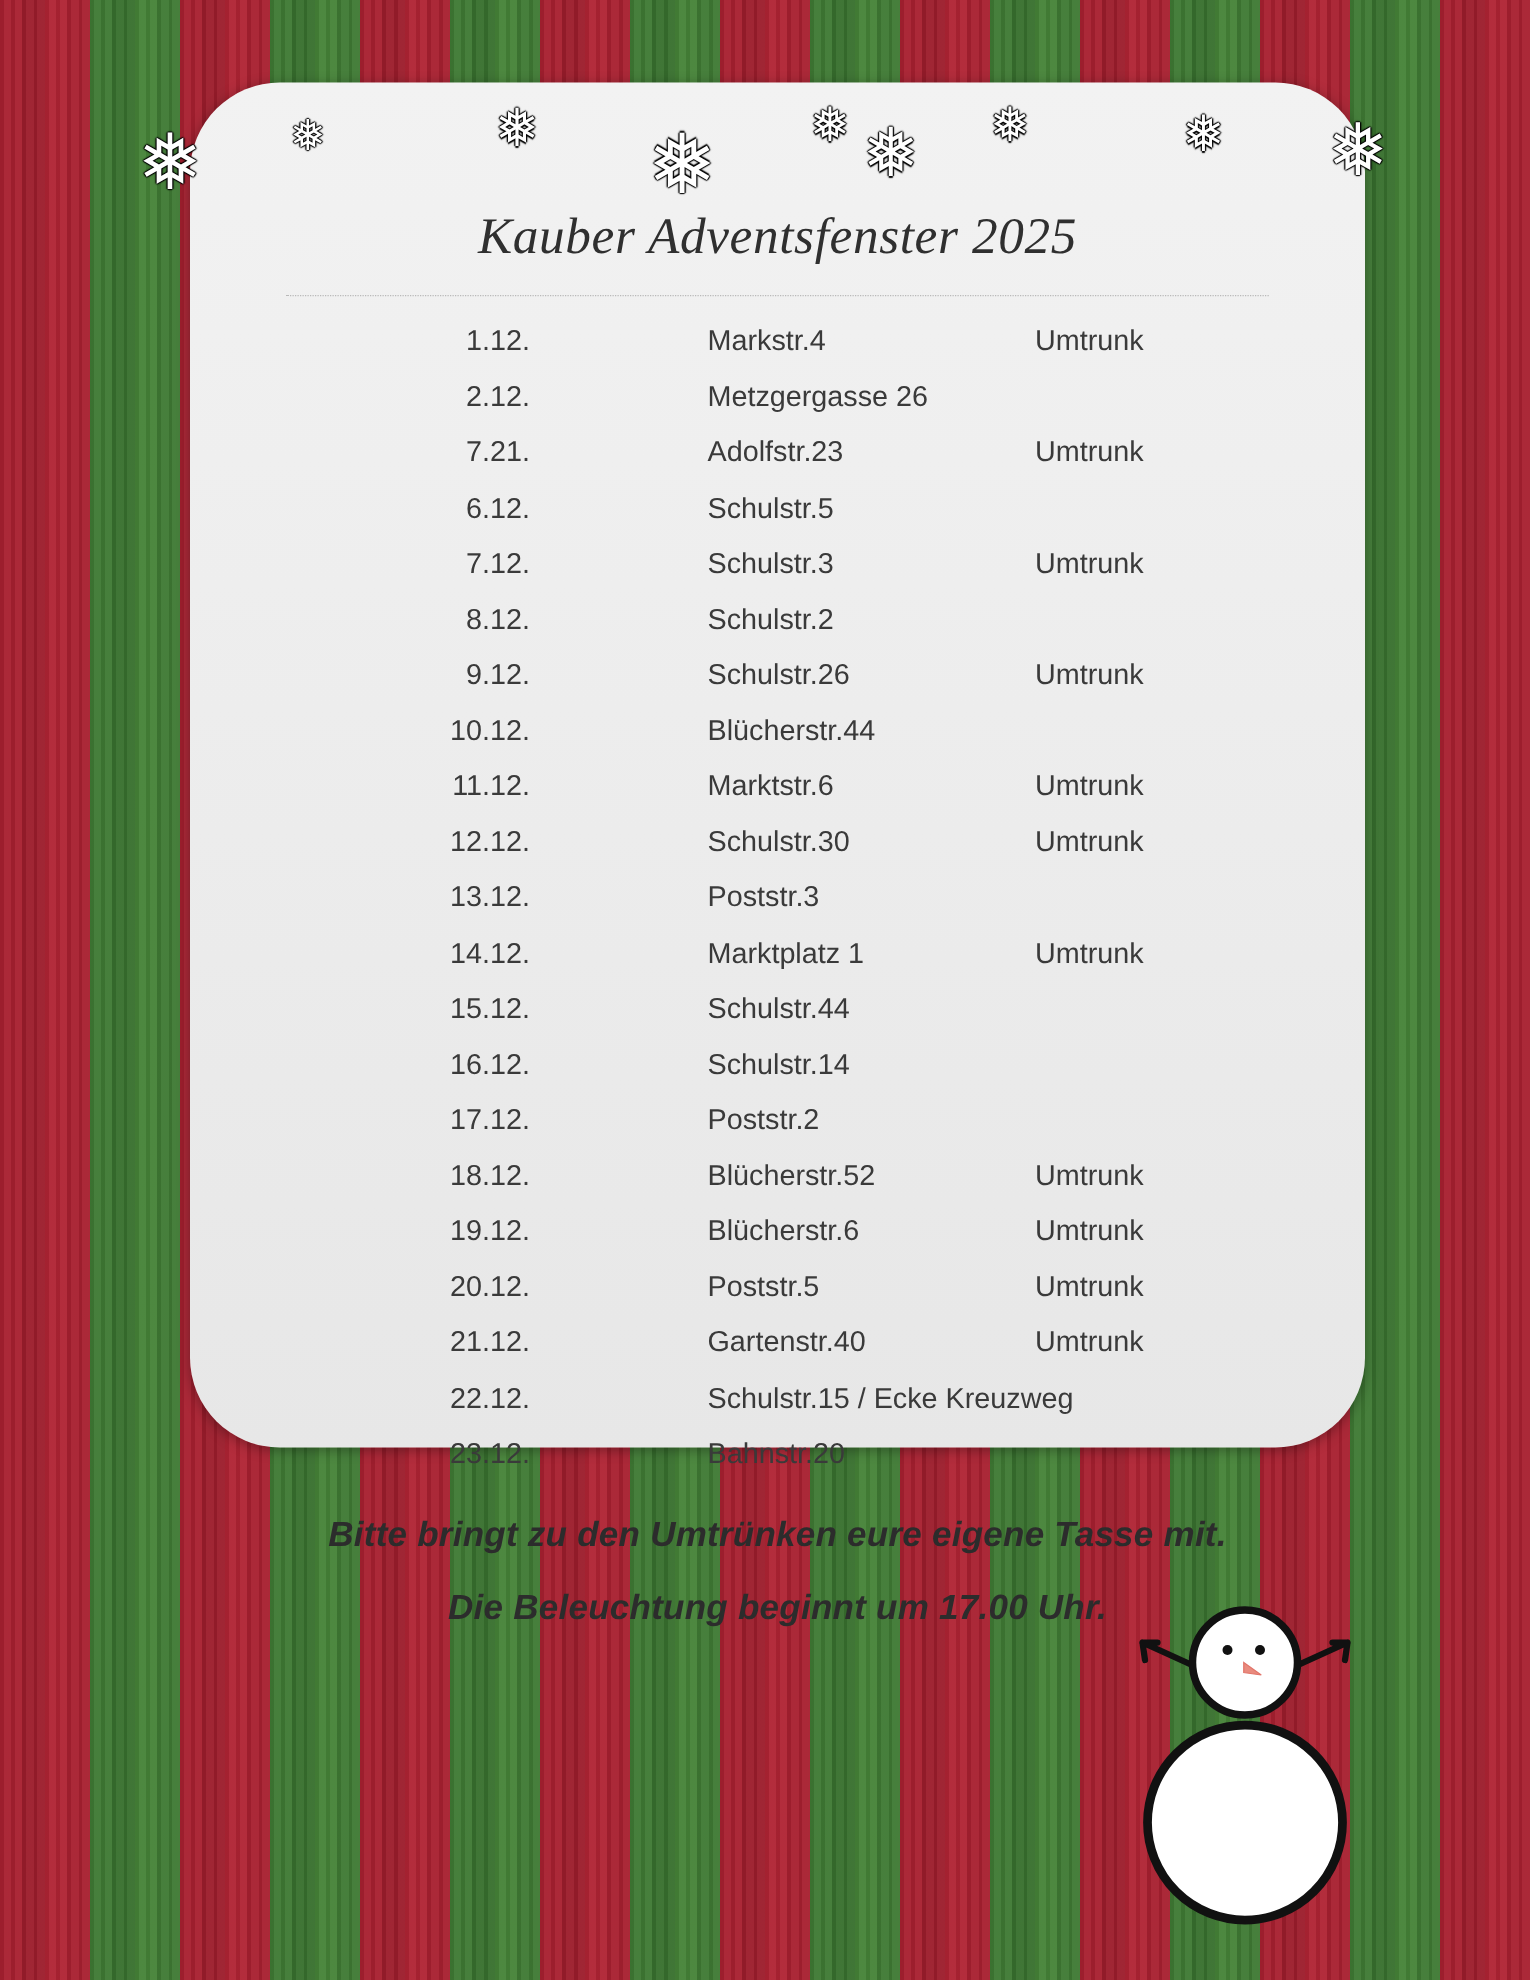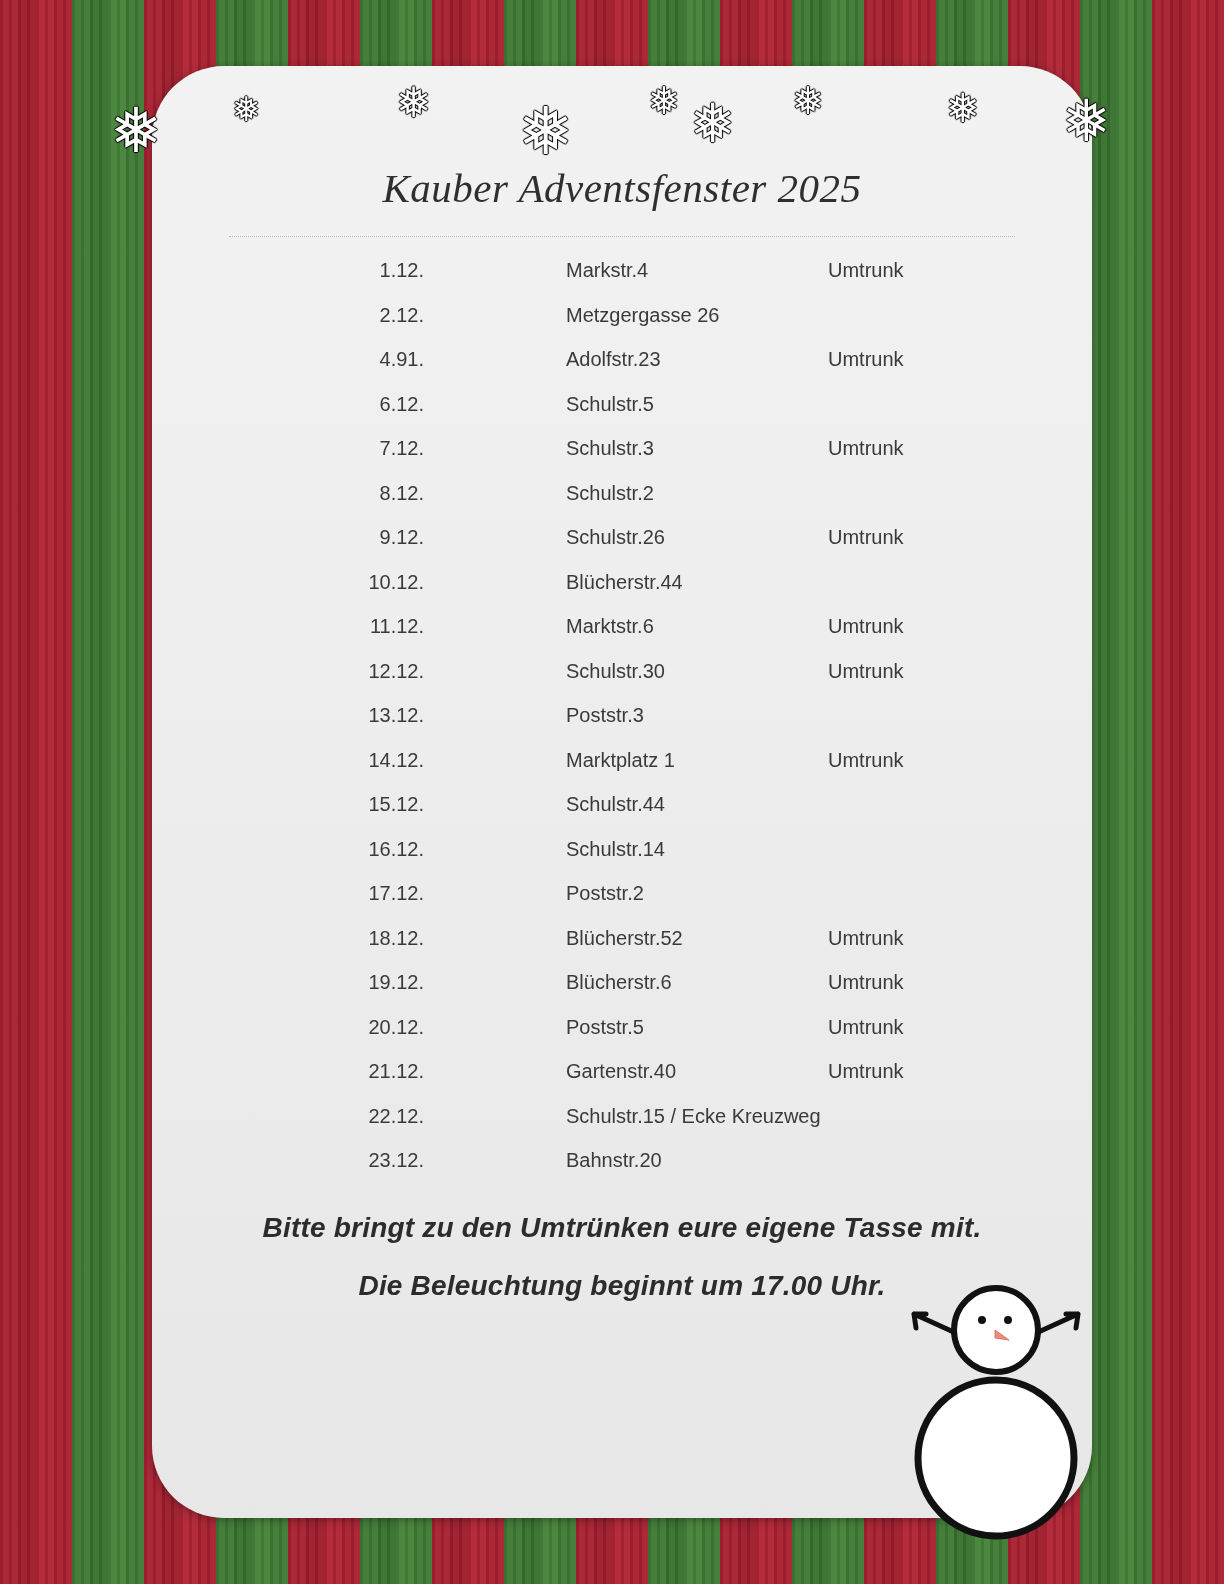--- a/index.html
+++ b/index.html
@@ -47,21 +47,21 @@
     );
     pointer-events: none;
   }
 
   
   .card {
     position: absolute;
     left: 152px;
     top: 66px;
     width: 940px;
-    height: 1452px;
+    height: 1092px;
     background: linear-gradient(180deg, #f2f2f2 0%, #ececec 55%, #e7e7e7 100%);
     border-radius: 72px 72px 72px 72px;
     box-shadow: 0 2px 10px rgba(0,0,0,0.35);
     z-index: 3;
   }
 
   .title {
     margin: 0;
     padding-top: 98px;
     text-align: center;
@@ -83,21 +83,21 @@
   
   .list {
     margin: 22px 0 0 0;
     padding: 0;
     list-style: none;
   }
   .row {
     display: flex;
     align-items: baseline;
     height: 44.5px;
-    font-size: 20px;
+    font-size: 23px;
     color: #3a3a3a;
   }
   .date {
     width: 272px;
     text-align: right;
     padding-right: 0;
     white-space: nowrap;
   }
   .place {
     width: 200px;
@@ -173,21 +173,21 @@
           <span class="date">1.12.</span>
           <span class="place">Markstr.4</span>
           <span class="extra">Umtrunk</span>
         </li>
         <li class="row">
           <span class="date">2.12.</span>
           <span class="place">Metzgergasse 26</span>
           <span class="extra"></span>
         </li>
         <li class="row">
-          <span class="date">4.91.</span>
+          <span class="date">7.21.</span>
           <span class="place">Adolfstr.23</span>
           <span class="extra">Umtrunk</span>
         </li>
         <li class="row">
           <span class="date">6.12.</span>
           <span class="place">Schulstr.5</span>
           <span class="extra"></span>
         </li>
         <li class="row">
           <span class="date">7.12.</span>

